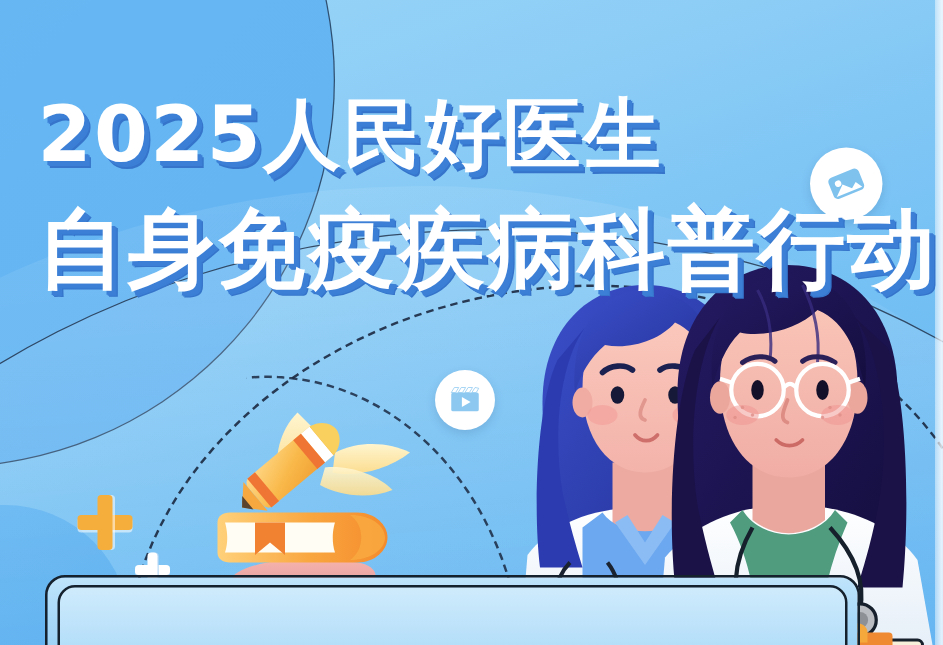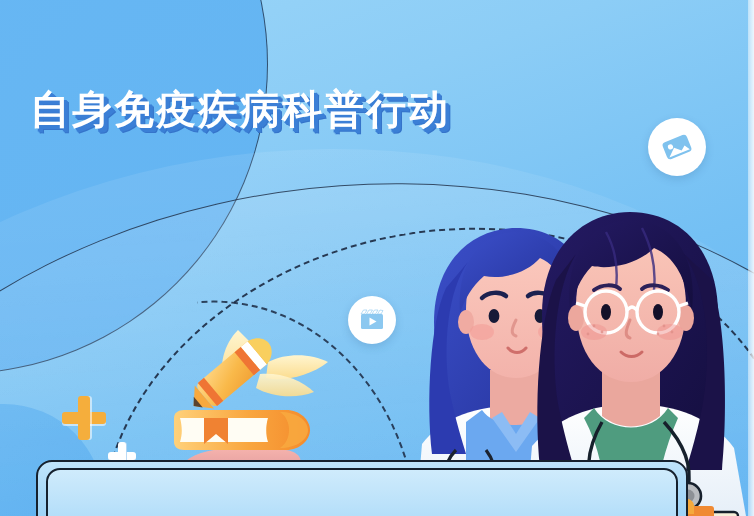--- a/index.html
+++ b/index.html
@@ -91,21 +91,21 @@
     color:#ffffff;
     font-weight:900;
     letter-spacing:2px;
     text-shadow:
        3px 3px 0 #3b7fd6,
        4px 4px 0 #3b7fd6,
        5px 5px 0 #3574ca;
     white-space:nowrap;
   }
   .hl-1{font-size:62px;font-family:"DejaVu Sans","Liberation Sans",sans-serif;}
-  .hl-2{font-size:40px;margin-top:12px;font-family:"DejaVu Sans","Liberation Sans",sans-serif;}
+  .hl-2{font-size:70px;margin-top:28px;font-family:"DejaVu Sans","Liberation Sans",sans-serif;}
 
   
   .badge{
     position:absolute;
     border-radius:50%;
     background:#ffffff;
     box-shadow:0 3px 8px rgba(40,80,130,.18);
     display:flex;align-items:center;justify-content:center;
     z-index:28;
   }
@@ -156,20 +156,21 @@
   <div class="bg-layer">
     <div class="big-circle"></div>
     <div class="lower-circle"></div>
     <div class="sweep2"></div>
     <div class="sweep"></div>
     <div class="dashed-arc"></div>
     <div class="dashed-arc2"></div>
   </div>
 
   <div class="headline">
+    <span class="hl-line hl-1">2025人民好医生</span>
     <span class="hl-line hl-2">自身免疫疾病科普行动</span>
   </div>
 
   <div class="badge badge-photo">
     <svg width="36" height="36" viewBox="0 0 36 36">
       <g transform="rotate(-22 18 18)">
         <rect x="5" y="9" width="26" height="18" rx="3.5" fill="#7fc2ee"></rect>
         <circle cx="12" cy="15.5" r="2.6" fill="#ffffff"></circle>
         <path d="M7 25 L15 17.5 L21 23 L25.5 19.5 L29 25 Z" fill="#ffffff"></path>
       </g>

